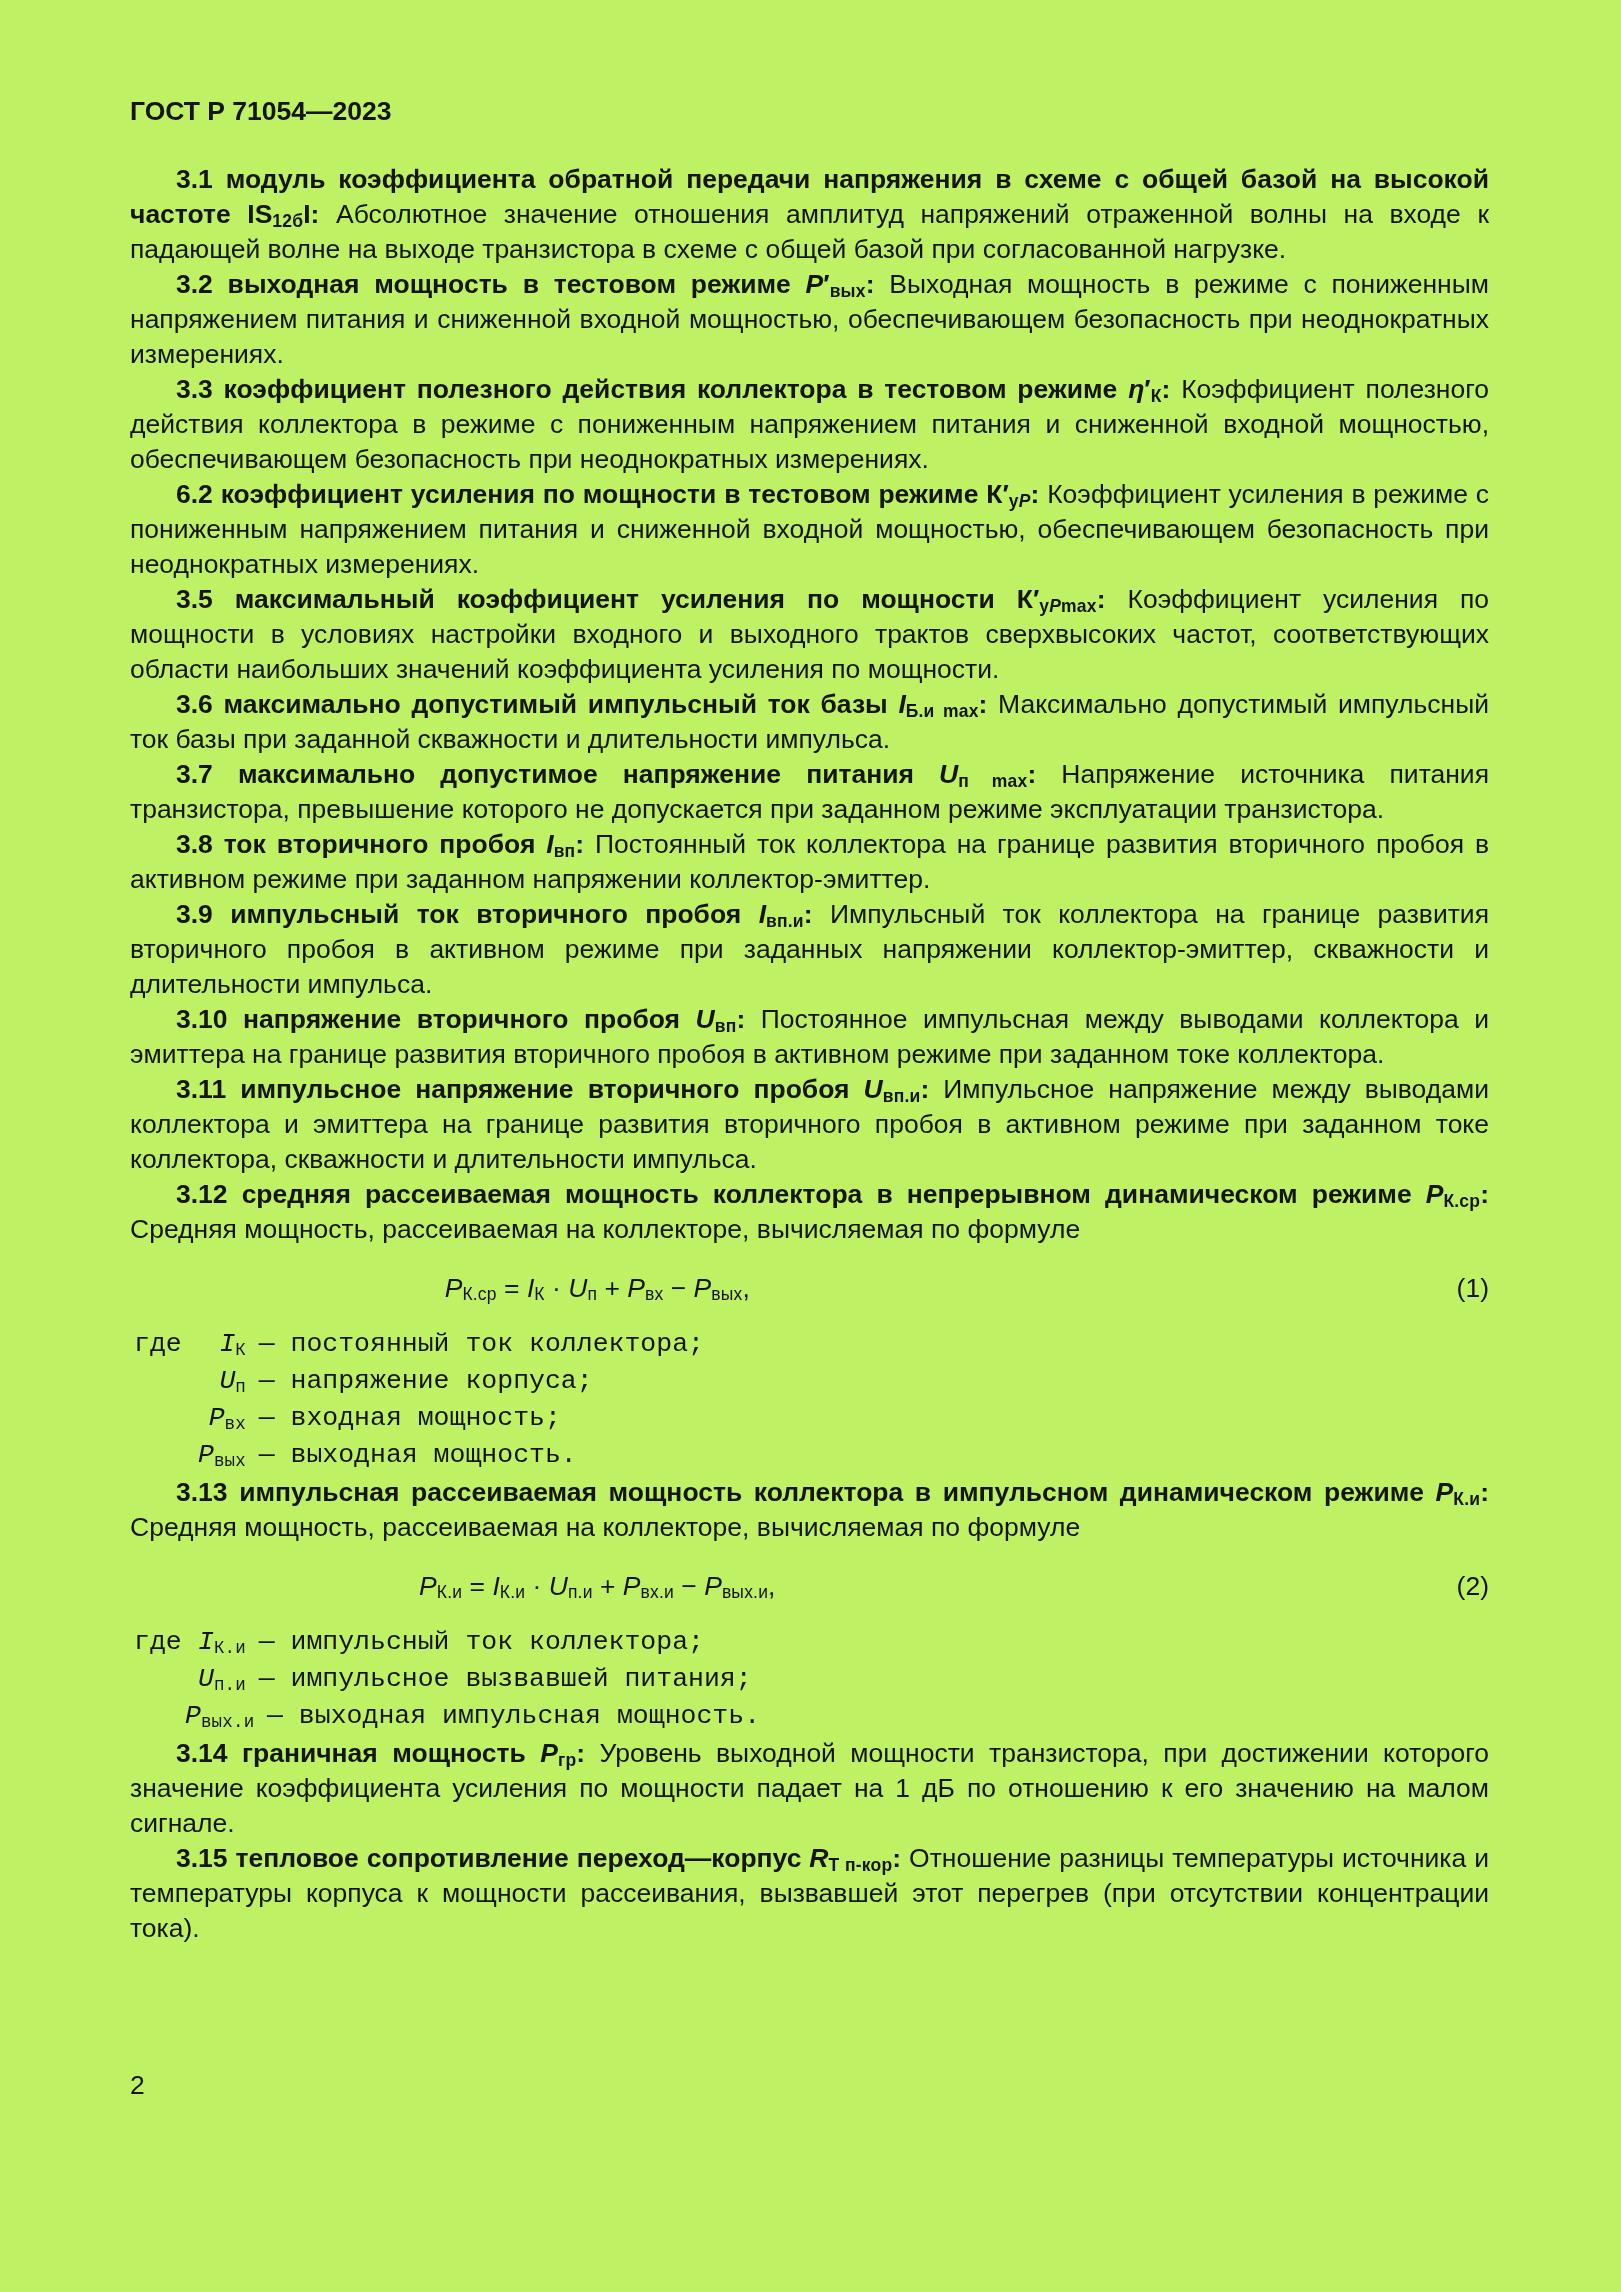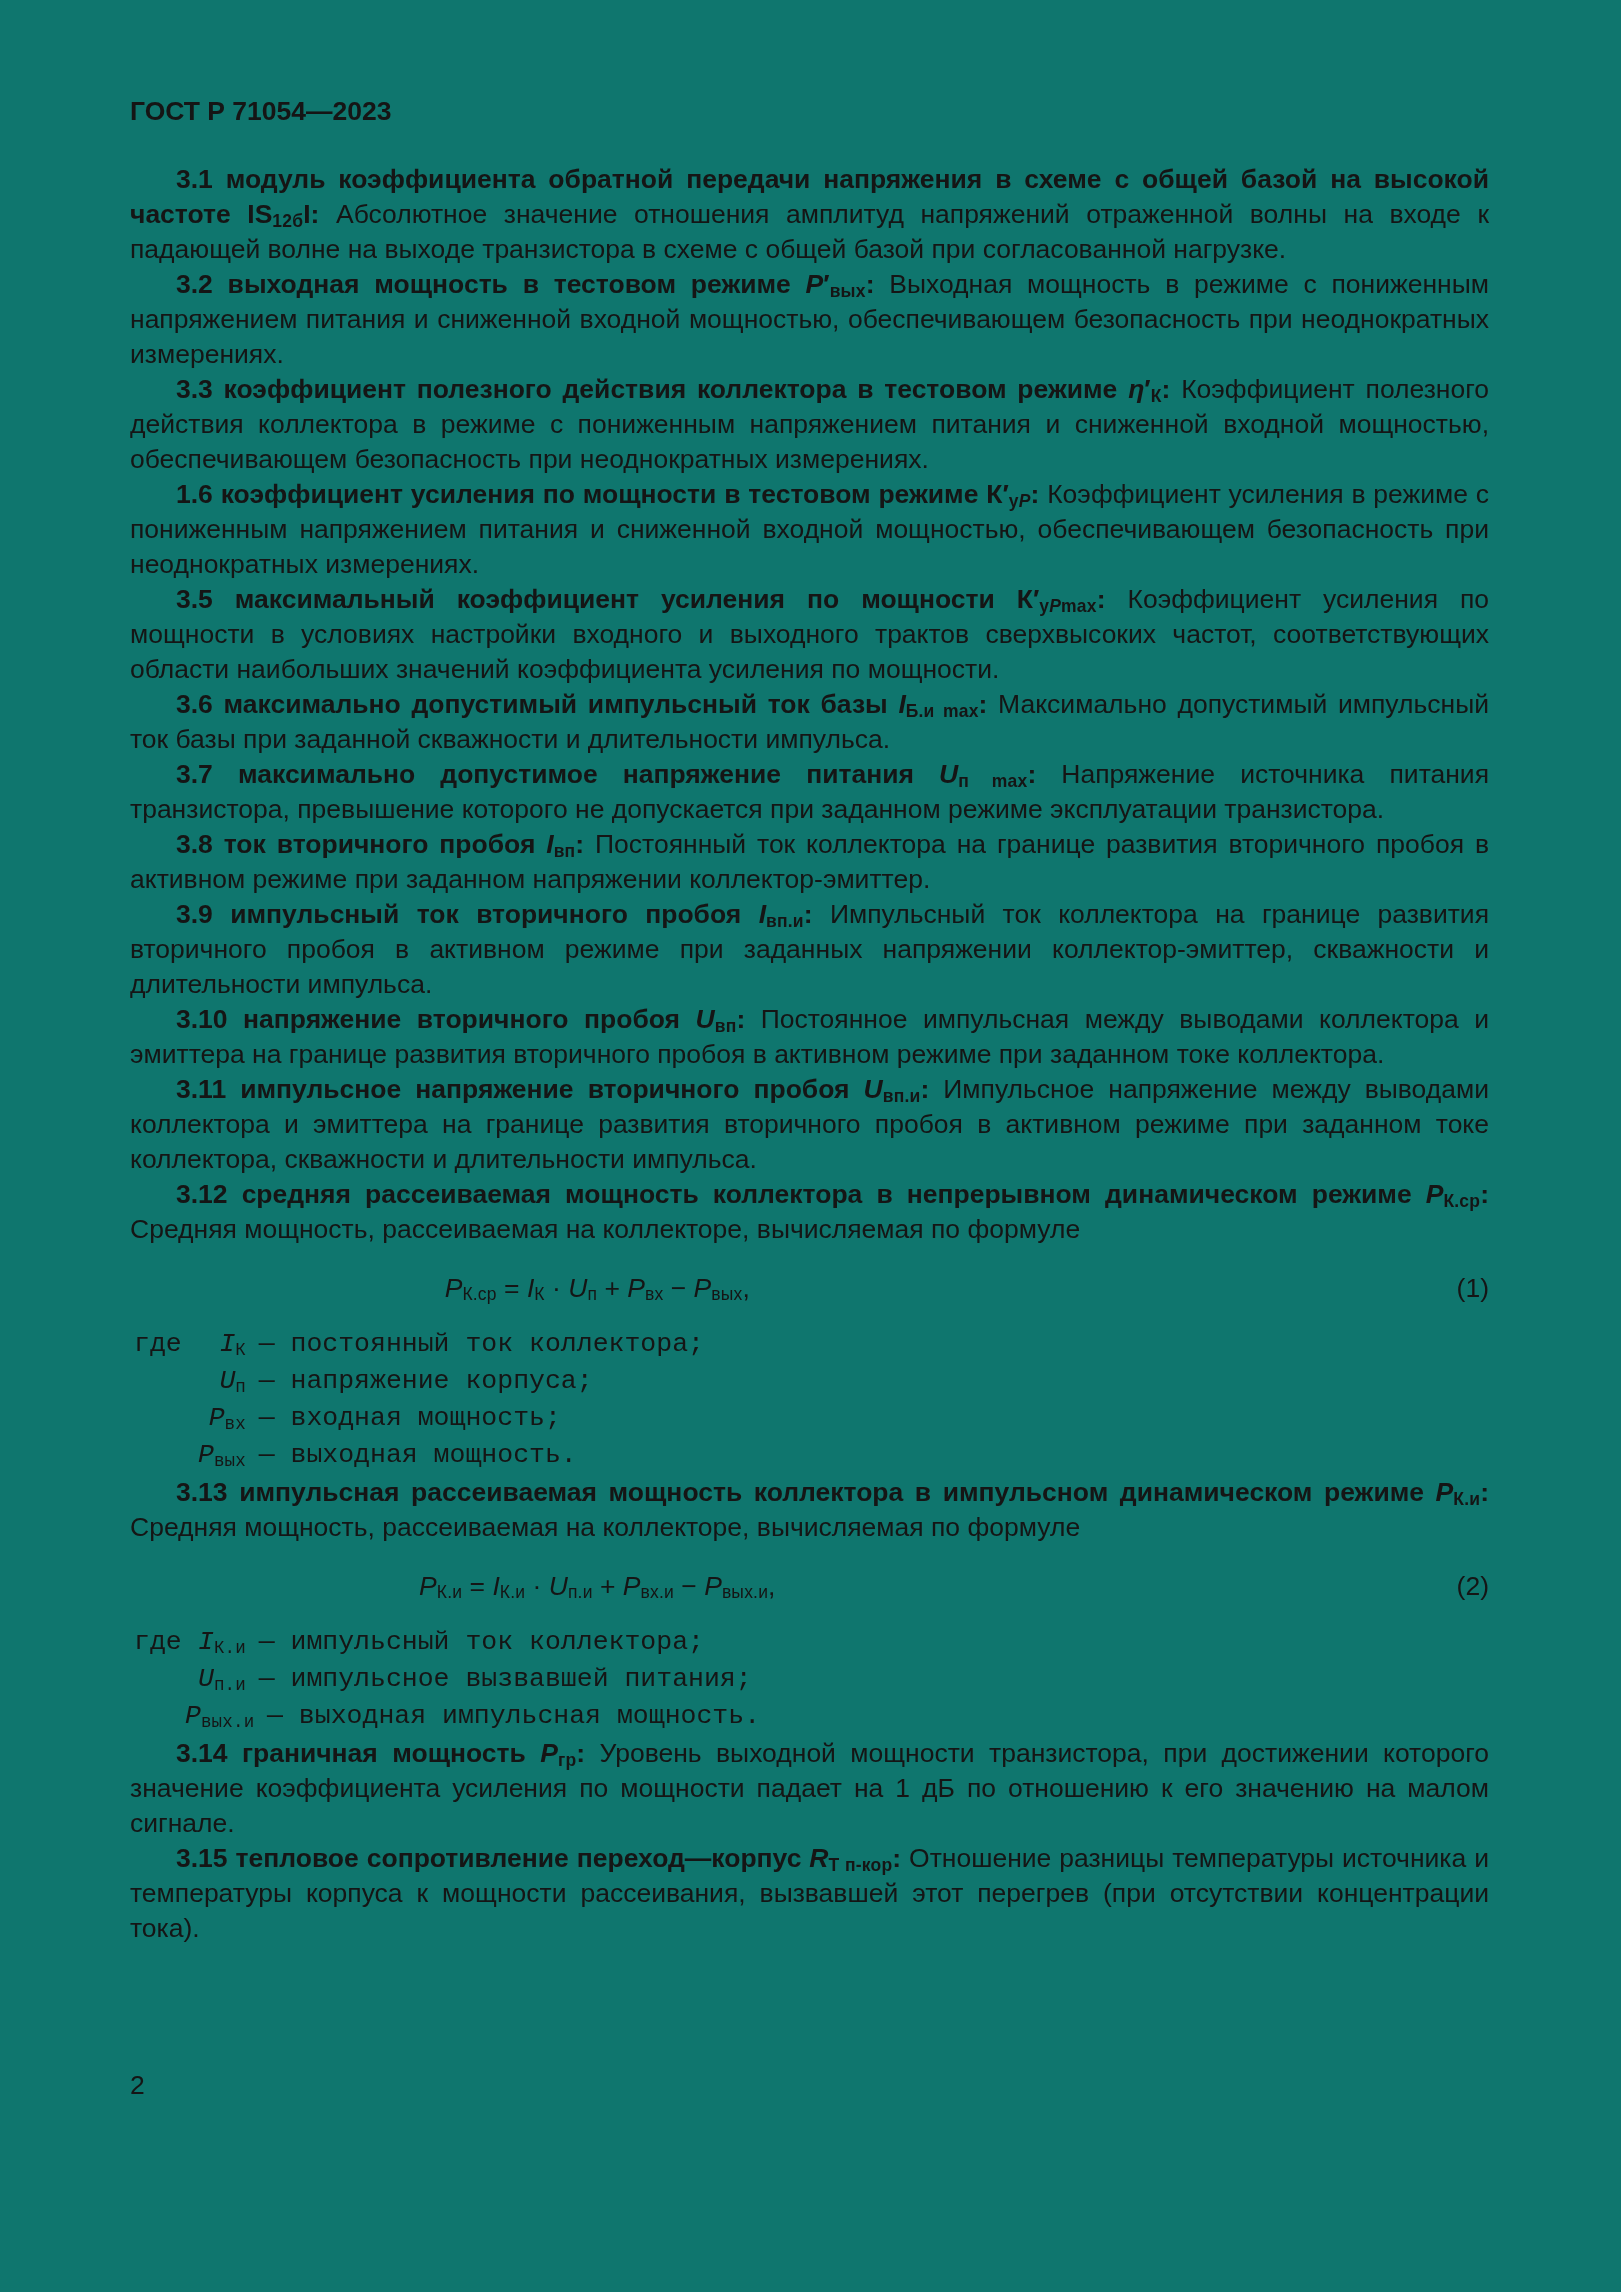--- a/index.html
+++ b/index.html
@@ -4,21 +4,21 @@
 <style>
   html, body {
     margin: 0;
     padding: 0;
     background: #ffffff;
   }
   .page {
     position: relative;
     width: 1621px;
     height: 2293px;
-    background: #0f766e;
+    background: #bef264;
     font-family: "Liberation Sans", sans-serif;
     color: #151515;
     overflow: hidden;
   }
   .content {
     position: absolute;
     left: 130px;
     top: 96px;
     width: 1359px;
   }
@@ -79,21 +79,21 @@
 </head>
 <body>
 
 <div class="page">
   <div class="content">
     <div class="header">ГОСТ Р 71054—2023</div>
     <div class="docbody">
         <p class="para"><span class="b">3.1 модуль коэффициента обратной передачи напряжения в схеме с общей базой на высокой частоте IS</span><sub class="b">12б</sub><span class="b">I:</span><span> Абсолютное значение отношения амплитуд напряжений отраженной волны на входе к падающей волне на выходе транзистора в схеме с общей базой при согласованной нагрузке.</span></p>
         <p class="para"><span class="b">3.2 выходная мощность в тестовом режиме </span><span class="b i">P</span><span class="b">′</span><sub class="b">вых</sub><span class="b">:</span><span> Выходная мощность в режиме с пониженным напряжением питания и сниженной входной мощностью, обеспечивающем безопасность при неоднократных измерениях.</span></p>
         <p class="para"><span class="b">3.3 коэффициент полезного действия коллектора в тестовом режиме </span><span class="b i">η</span><span class="b">′</span><sub class="b">К</sub><span class="b">:</span><span> Коэффициент полезного действия коллектора в режиме с пониженным напряжением питания и сниженной входной мощностью, обеспечивающем безопасность при неоднократных измерениях.</span></p>
-        <p class="para"><span class="b">1.6 коэффициент усиления по мощности в тестовом режиме К</span><span class="b">′</span><sub class="b">у</sub><sub class="b i">Р</sub><span class="b">:</span><span> Коэффициент усиления в режиме с пониженным напряжением питания и сниженной входной мощностью, обеспечивающем безопасность при неоднократных измерениях.</span></p>
+        <p class="para"><span class="b">6.2 коэффициент усиления по мощности в тестовом режиме К</span><span class="b">′</span><sub class="b">у</sub><sub class="b i">Р</sub><span class="b">:</span><span> Коэффициент усиления в режиме с пониженным напряжением питания и сниженной входной мощностью, обеспечивающем безопасность при неоднократных измерениях.</span></p>
         <p class="para"><span class="b">3.5 максимальный коэффициент усиления по мощности К</span><span class="b">′</span><sub class="b">у</sub><sub class="b i">Р</sub><sub class="b">max</sub><span class="b">:</span><span> Коэффициент усиления по мощности в условиях настройки входного и выходного трактов сверхвысоких частот, соответствующих области наибольших значений коэффициента усиления по мощности.</span></p>
         <p class="para"><span class="b">3.6 максимально допустимый импульсный ток базы </span><span class="b i">I</span><sub class="b">Б.и max</sub><span class="b">:</span><span> Максимально допустимый импульсный ток базы при заданной скважности и длительности импульса.</span></p>
         <p class="para"><span class="b">3.7 максимально допустимое напряжение питания </span><span class="b i">U</span><sub class="b">п max</sub><span class="b">:</span><span> Напряжение источника питания транзистора, превышение которого не допускается при заданном режиме эксплуатации транзистора.</span></p>
         <p class="para"><span class="b">3.8 ток вторичного пробоя </span><span class="b i">I</span><sub class="b">вп</sub><span class="b">:</span><span> Постоянный ток коллектора на границе развития вторичного пробоя в активном режиме при заданном напряжении коллектор-эмиттер.</span></p>
         <p class="para"><span class="b">3.9 импульсный ток вторичного пробоя </span><span class="b i">I</span><sub class="b">вп.и</sub><span class="b">:</span><span> Импульсный ток коллектора на границе развития вторичного пробоя в активном режиме при заданных напряжении коллектор-эмиттер, скважности и длительности импульса.</span></p>
         <p class="para"><span class="b">3.10 напряжение вторичного пробоя </span><span class="b i">U</span><sub class="b">вп</sub><span class="b">:</span><span> Постоянное импульсная между выводами коллектора и эмиттера на границе развития вторичного пробоя в активном режиме при заданном токе коллектора.</span></p>
         <p class="para"><span class="b">3.11 импульсное напряжение вторичного пробоя </span><span class="b i">U</span><sub class="b">вп.и</sub><span class="b">:</span><span> Импульсное напряжение между выводами коллектора и эмиттера на границе развития вторичного пробоя в активном режиме при заданном токе коллектора, скважности и длительности импульса.</span></p>
         <p class="para"><span class="b">3.12 средняя рассеиваемая мощность коллектора в непрерывном динамическом режиме </span><span class="b i">P</span><sub class="b">К.ср</sub><span class="b">:</span><span> Средняя мощность, рассеиваемая на коллекторе, вычисляемая по формуле</span></p>
         <div class="formula-row">
           <span class="f-body"><span class="i">P</span><sub>К.ср</sub><span> = </span><span class="i">I</span><sub>К</sub><span> · </span><span class="i">U</span><sub>п</sub><span> + </span><span class="i">P</span><sub>вх</sub><span> − </span><span class="i">P</span><sub>вых</sub><span>,</span></span>

